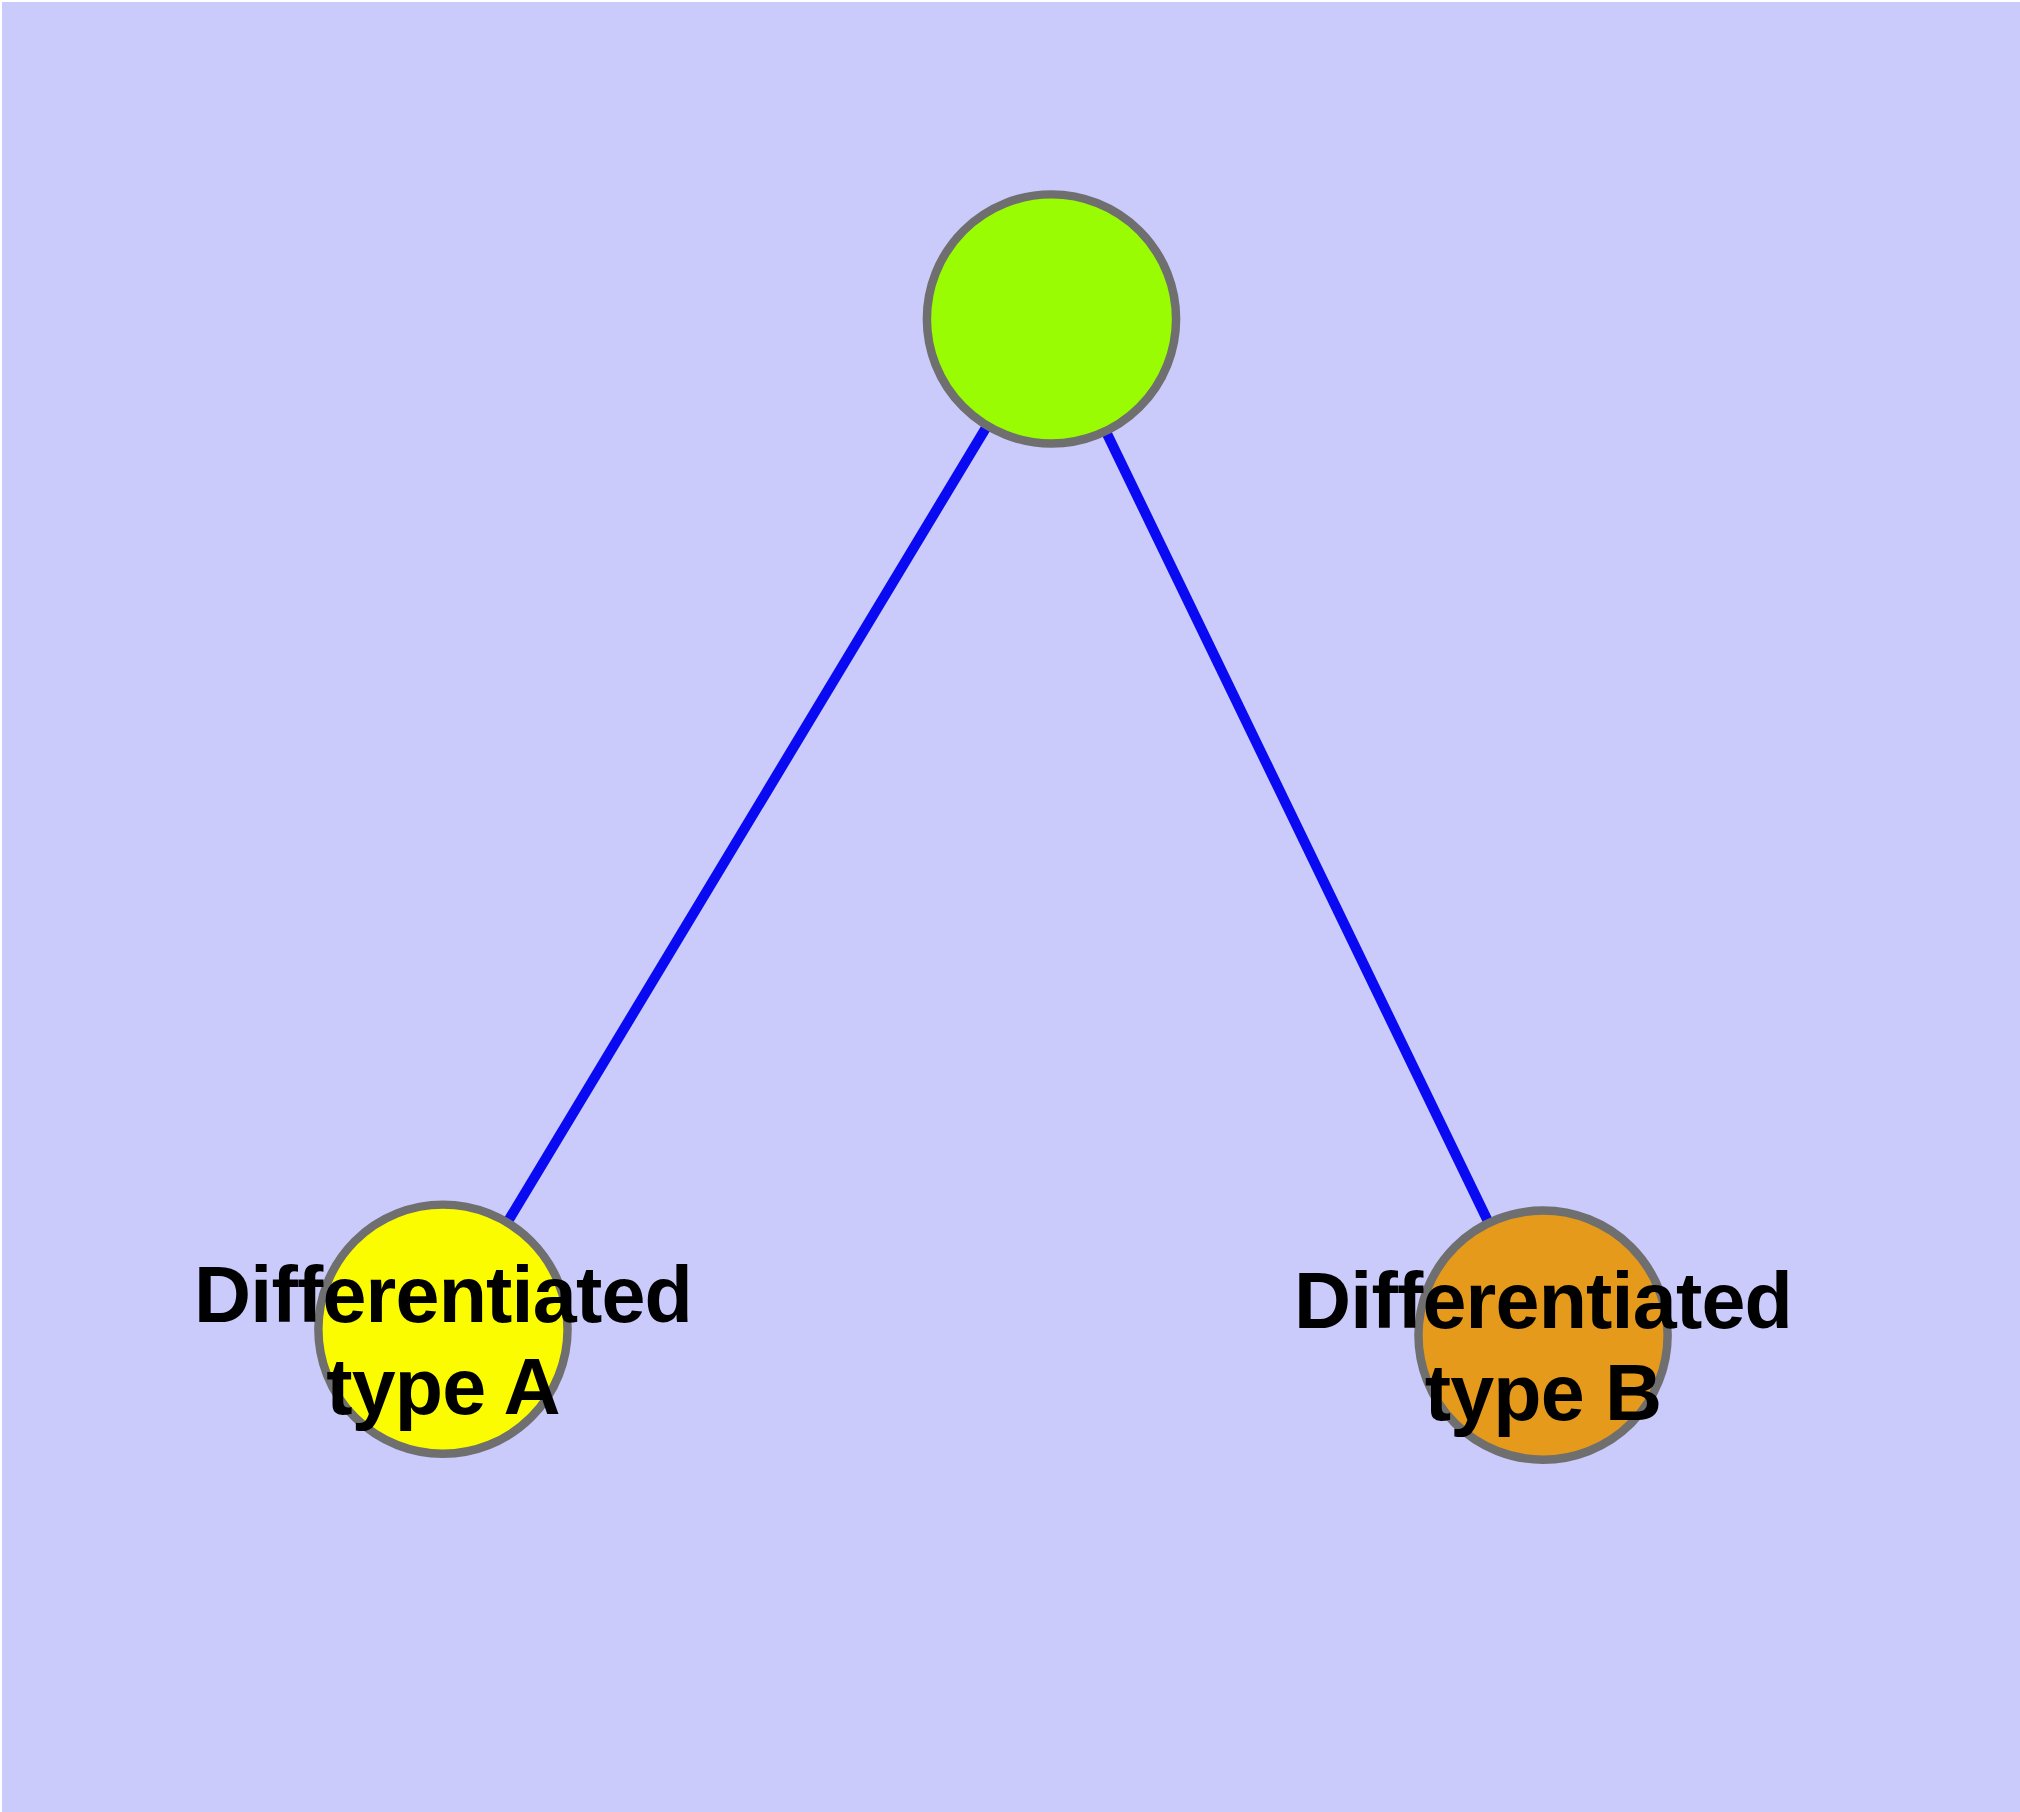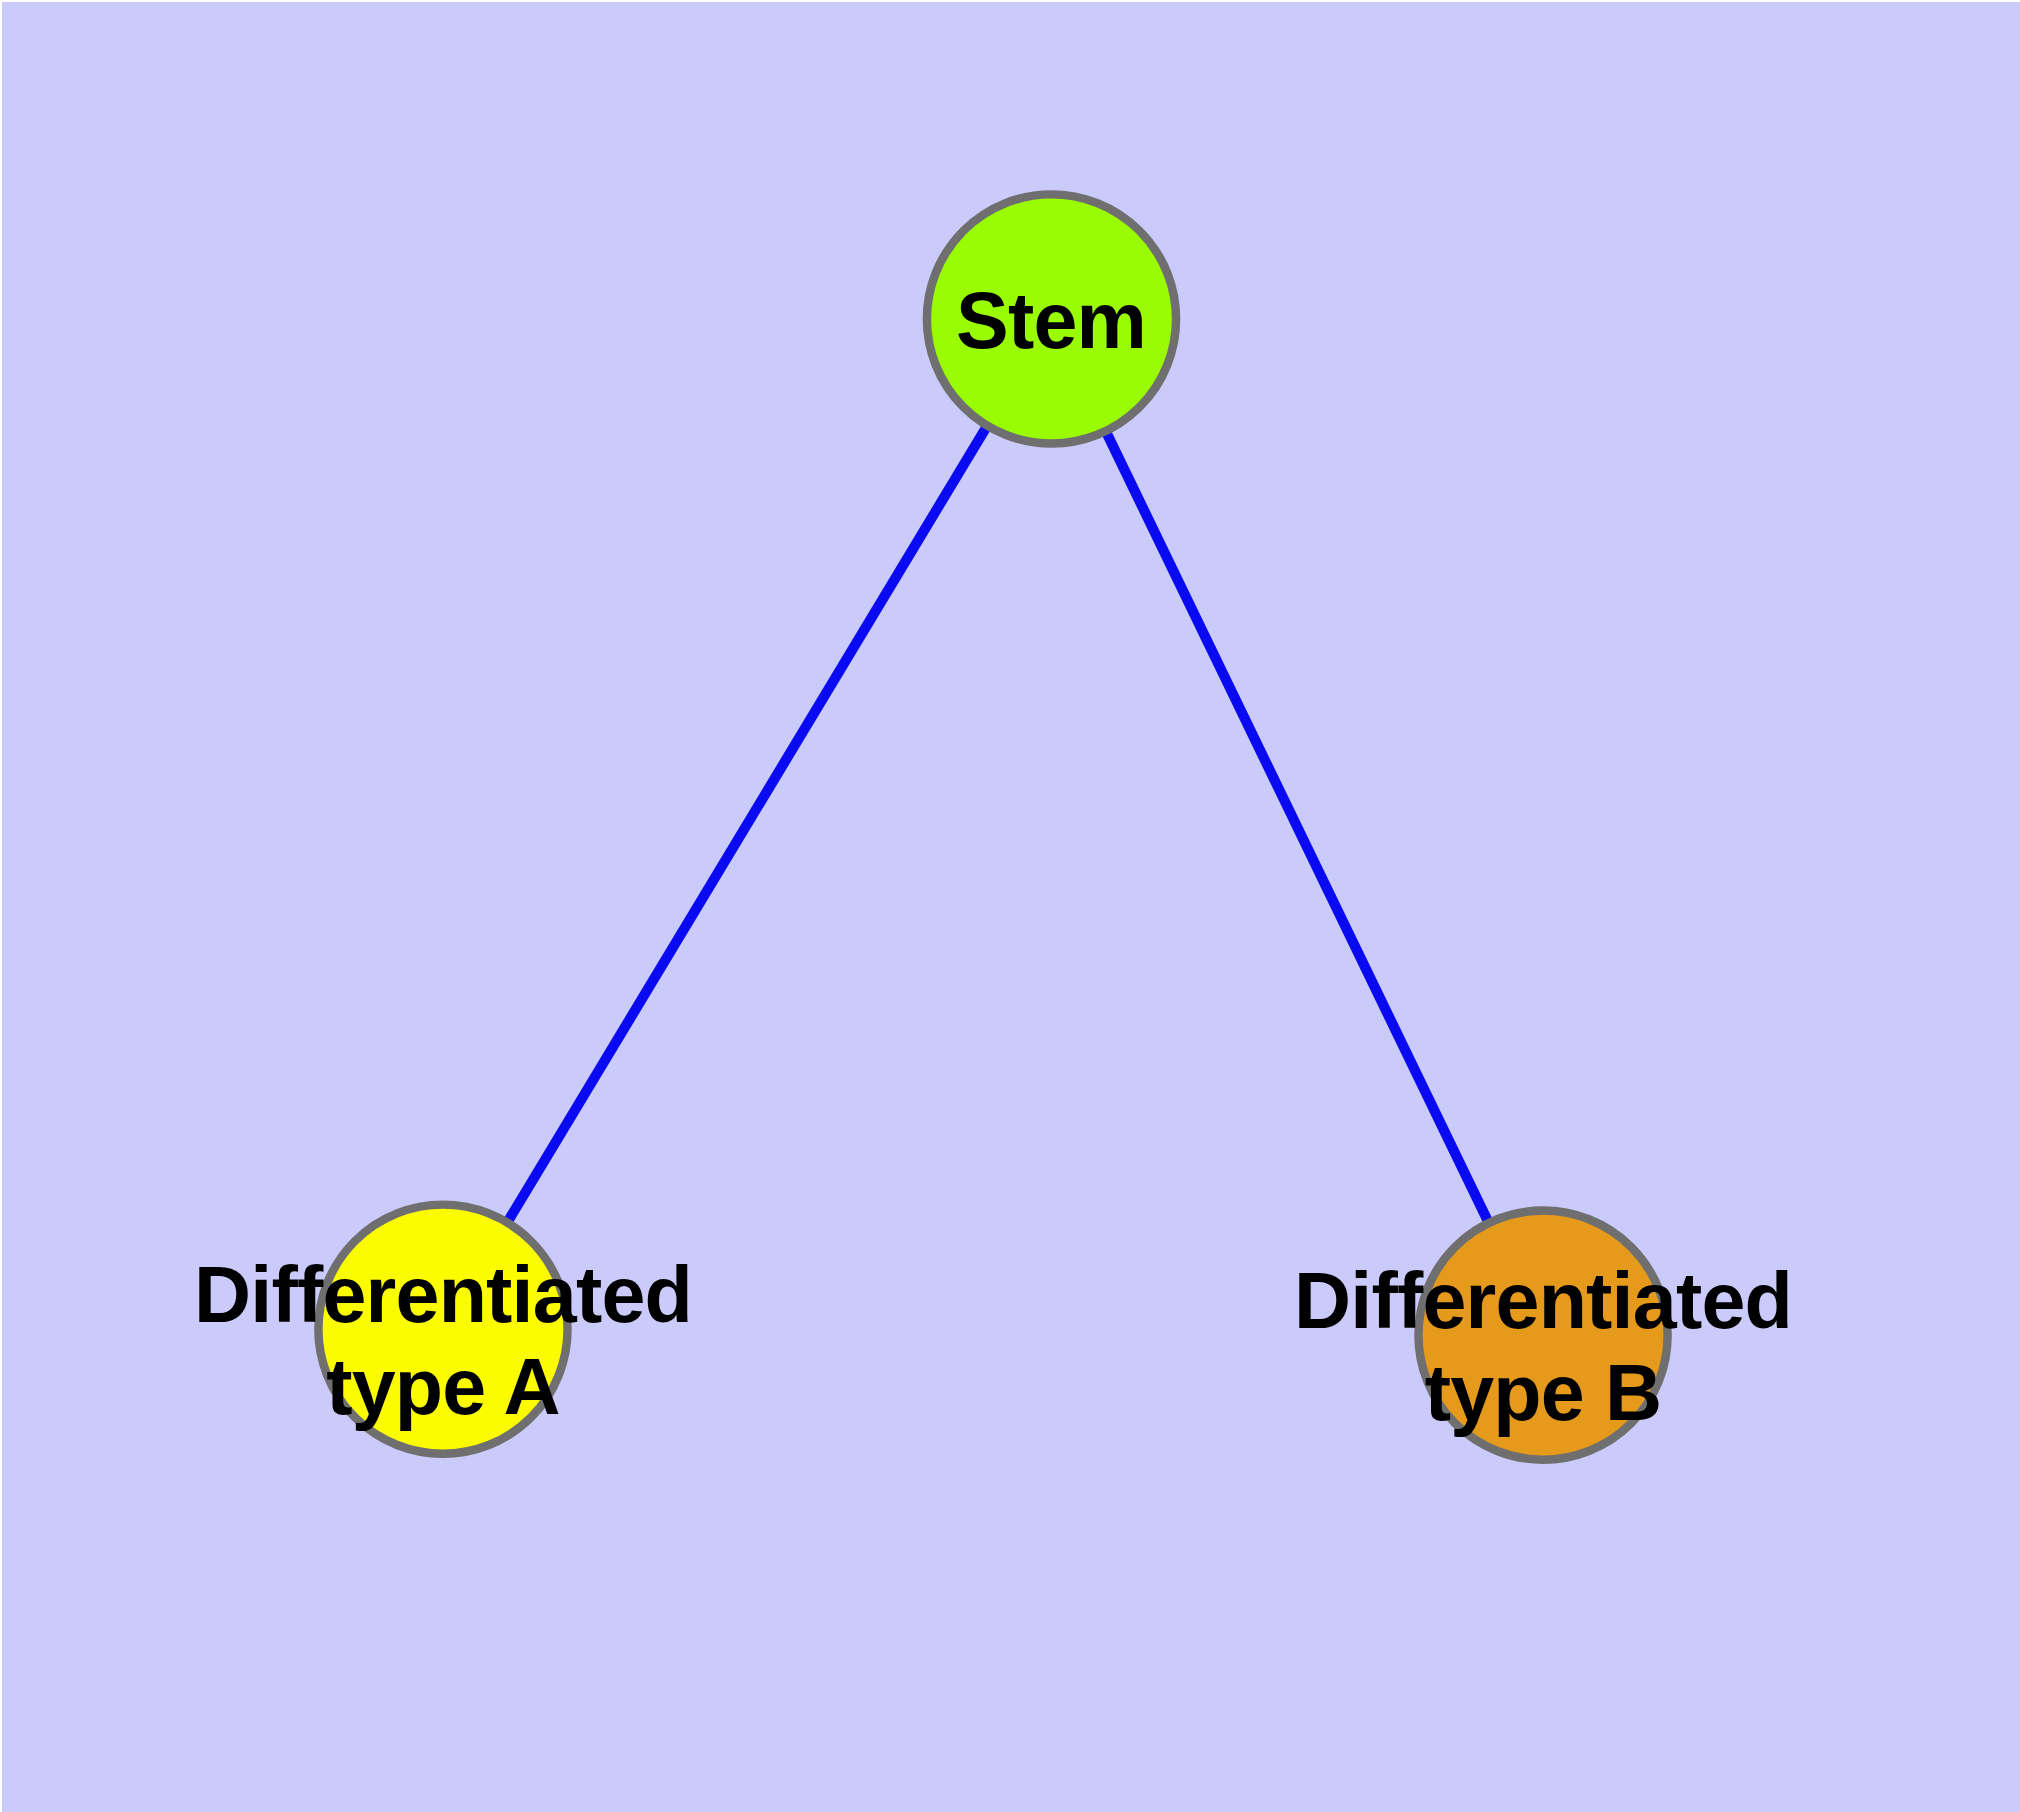--- a/index.html
+++ b/index.html
@@ -49,20 +49,19 @@
 
 <div class="stage" style="background: rgb(203, 203, 251);">
   <svg class="graph-svg" viewBox="0 0 2384 2138">
       <line x1="1238" y1="374" x2="520" y2="1566" stroke="#0a0af2" stroke-width="12"></line>
       <line x1="1238" y1="374" x2="1818" y2="1573" stroke="#0a0af2" stroke-width="12"></line>
       <circle cx="1238" cy="374" r="147" fill="#9afc02" stroke="#6f6f6f" stroke-width="10"></circle>
       <circle cx="520" cy="1566" r="147" fill="#fcfc00" stroke="#6f6f6f" stroke-width="10"></circle>
       <circle cx="1818" cy="1573" r="147" fill="#e69a1c" stroke="#6f6f6f" stroke-width="10"></circle>
     </svg>
   <div class="labels-layer">
-    <div class="node-label" style="left: 1049px; top: 319px; color: rgb(0, 0, 0);">Stem</div>
     <div class="node-label" style="left: 441px; top: 1339px; color: rgb(0, 0, 0);">Differentiated
 type A</div>
     <div class="node-label" style="left: 1541px; top: 1345px; color: rgb(0, 0, 0);">Differentiated
 type B</div>
   </div>
 </div>
 
 
 </body></html>

